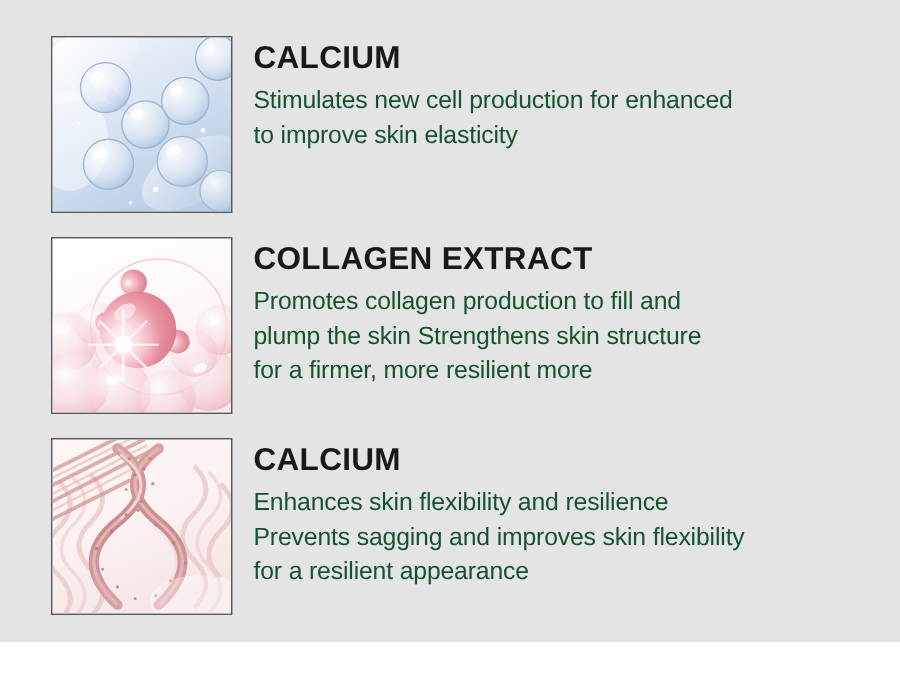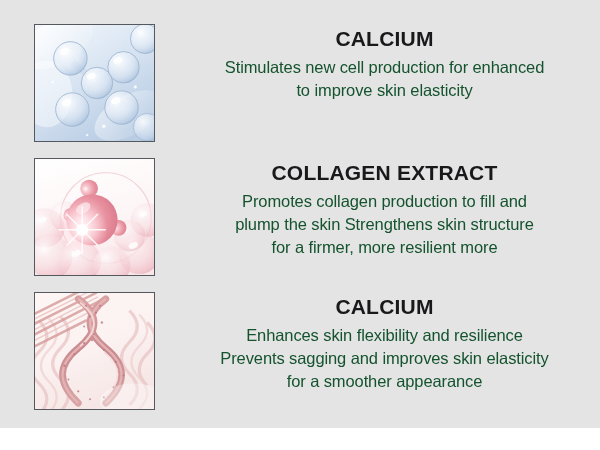--- a/index.html
+++ b/index.html
@@ -14,21 +14,20 @@
     overflow: hidden;
   }
 
   .panel {
     position: relative;
     width: 600px;
     height: 428px;
     background: #e4e4e4;
     box-sizing: border-box;
     padding: 24px 0 0 0;
-    text-align: center;
   }
 
   .ingredient-row {
     display: flex;
     align-items: flex-start;
     margin-bottom: 16px;
     padding-left: 34px;
   }
   .ingredient-row:last-child { margin-bottom: 0; }
 
@@ -299,21 +298,21 @@
           <circle cx="70" cy="106" r="1"></circle>
         </g>
 
         <ellipse cx="100" cy="110" rx="34" ry="18" fill="#ffffff" opacity="0.35"></ellipse>
       </svg>
     </div>
     <div class="copy">
       <h3 class="ingredient-name">CALCIUM</h3>
       <p class="ingredient-desc">
         <span>Enhances skin flexibility and resilience</span>
-        <span>Prevents sagging and improves skin elasticity</span>
-        <span>for a smoother appearance</span>
+        <span>Prevents sagging and improves skin flexibility</span>
+        <span>for a resilient appearance</span>
       </p>
     </div>
   </div>
 
 </div>
 
 <div class="footer-strip"></div>
 
 </body></html>

